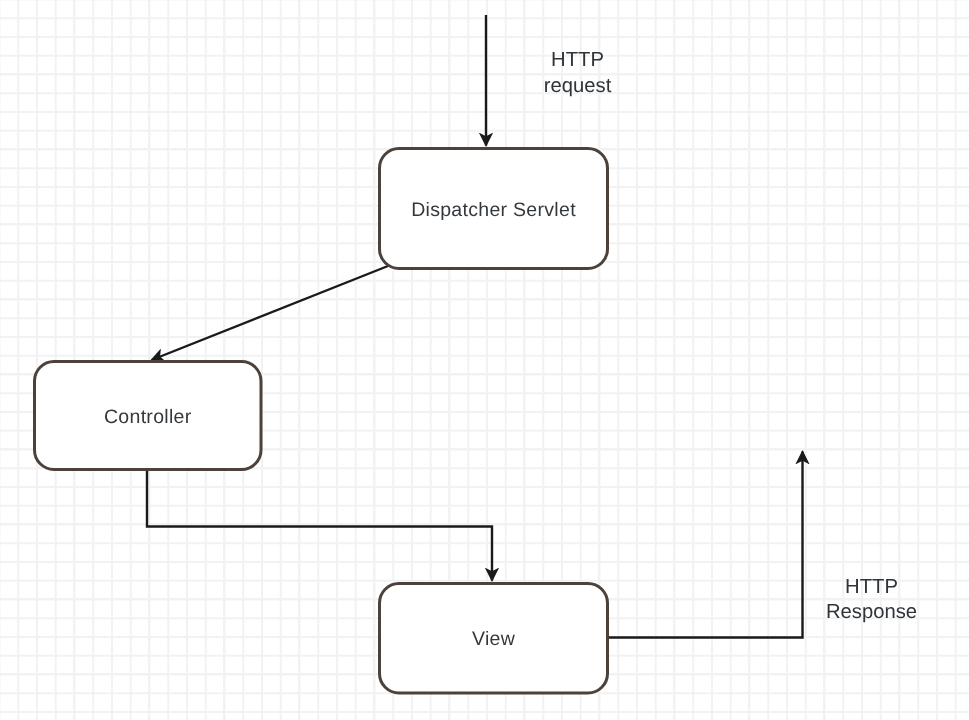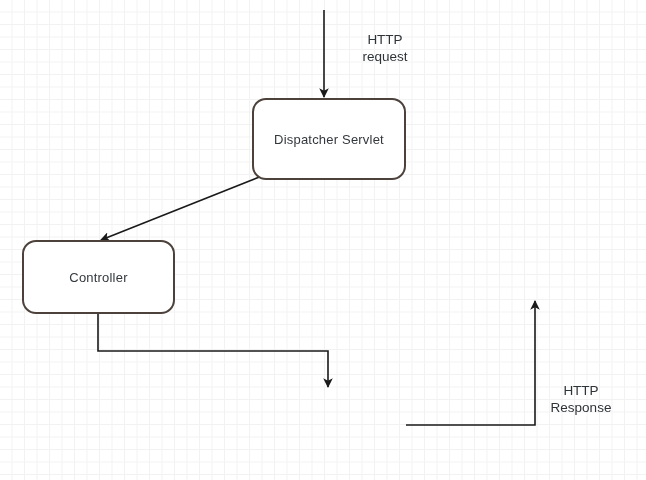--- a/index.html
+++ b/index.html
@@ -88,20 +88,23 @@
   </svg>
 
   <div class="node" id="node-controller">
     <span class="node-label">Controller</span>
   </div>
 
   <div class="node" id="node-dispatcher">
     <span class="node-label">Dispatcher Servlet</span>
   </div>
 
+  <div class="node" id="node-view">
+    <span class="node-label">View</span>
+  </div>
 
   <div class="edge-label" id="label-http-request">HTTP
 request</div>
 
   <div class="edge-label" id="label-http-response">HTTP
 Response</div>
 
 </div>
 
 </body></html>

